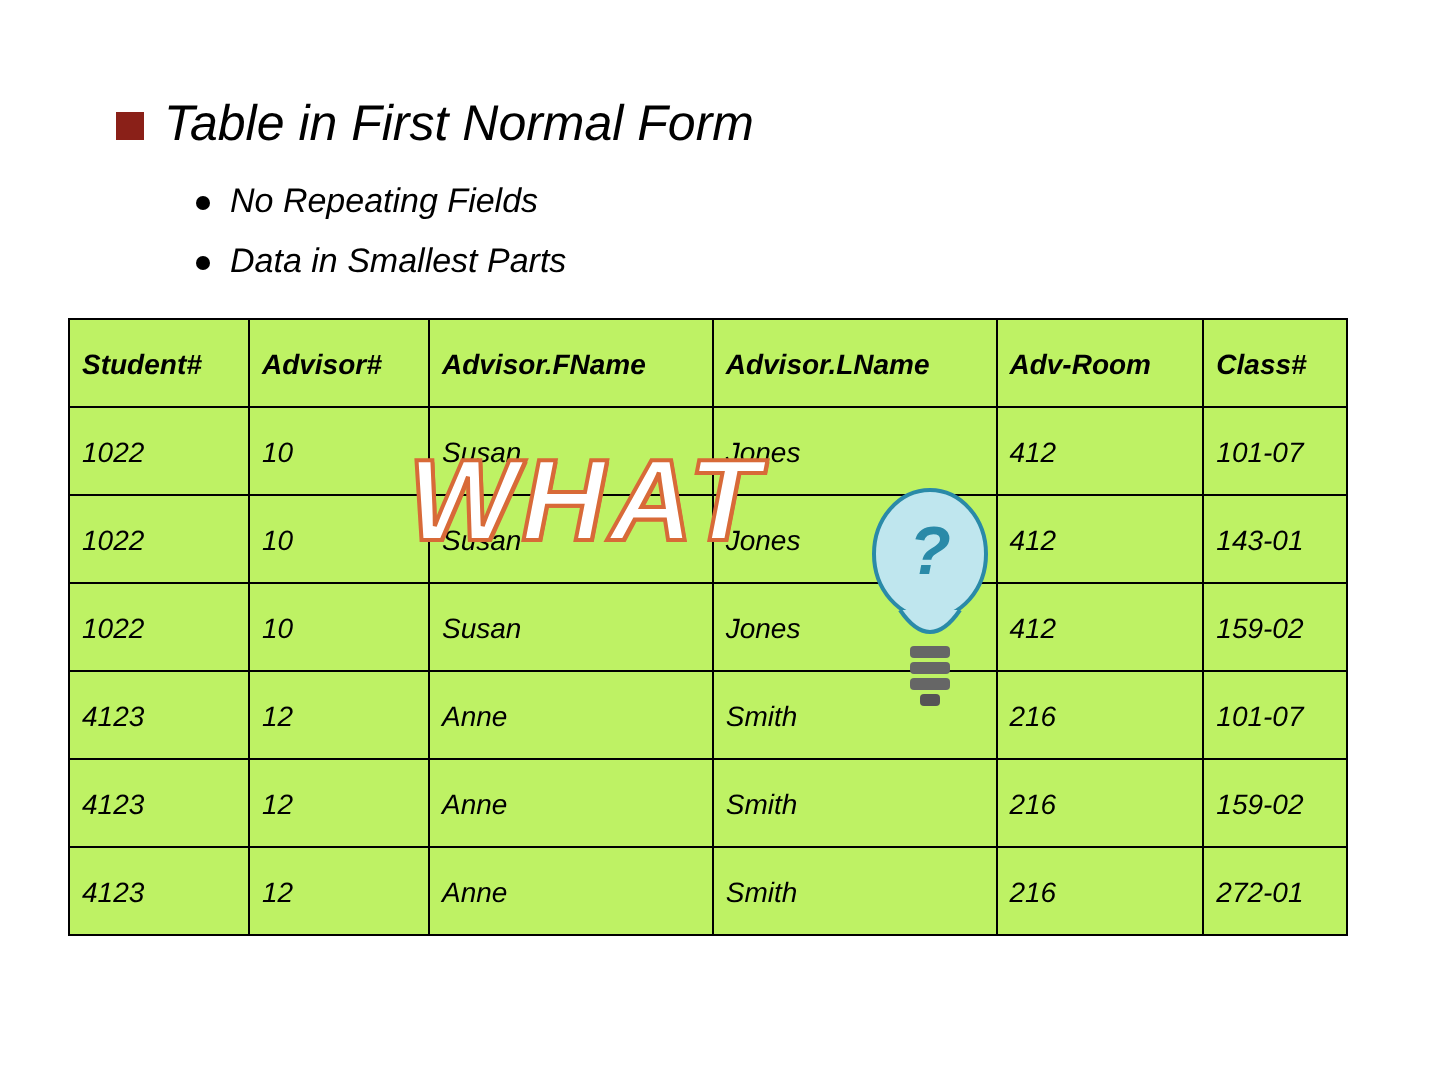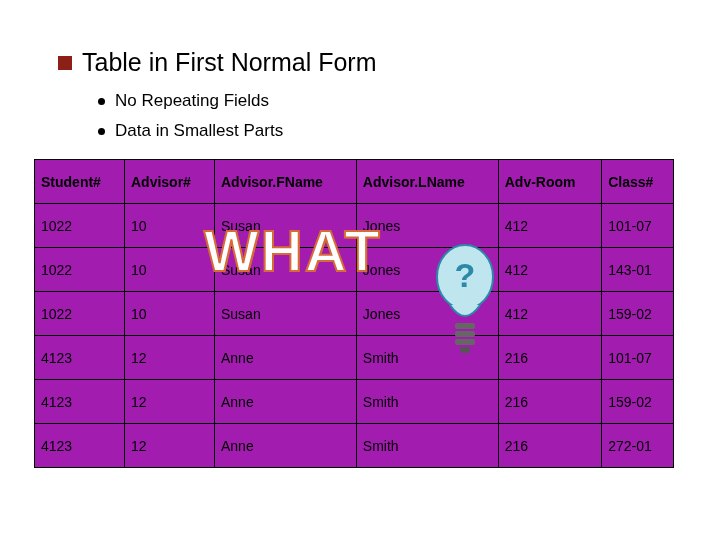--- a/index.html
+++ b/index.html
@@ -6,20 +6,21 @@
   body {
     width: 720px;
     height: 540px;
     font-family: Arial, Helvetica, sans-serif;
     background: #fff;
     position: relative;
     overflow: hidden;
   }
   .content {
     padding: 48px 28px 0 64px;
+    font-style: italic;
   }
   .title-row {
     display: flex;
     align-items: center;
     gap: 10px;
     margin-bottom: 14px;
     margin-left: -6px;
   }
   .title-row .square {
     width: 14px;
@@ -55,21 +56,21 @@
     text-align: center;
   }
   .table-wrap {
     position: relative;
     width: 640px;
     margin-left: -30px;
   }
   table {
     border-collapse: collapse;
     width: 100%;
-    background: #a21caf;
+    background: #bef264;
   }
   table, th, td {
     border: 1px solid #000;
   }
   th, td {
     padding: 8px 6px;
     text-align: left;
     vertical-align: middle;
     font-size: 14px;
     height: 44px;

